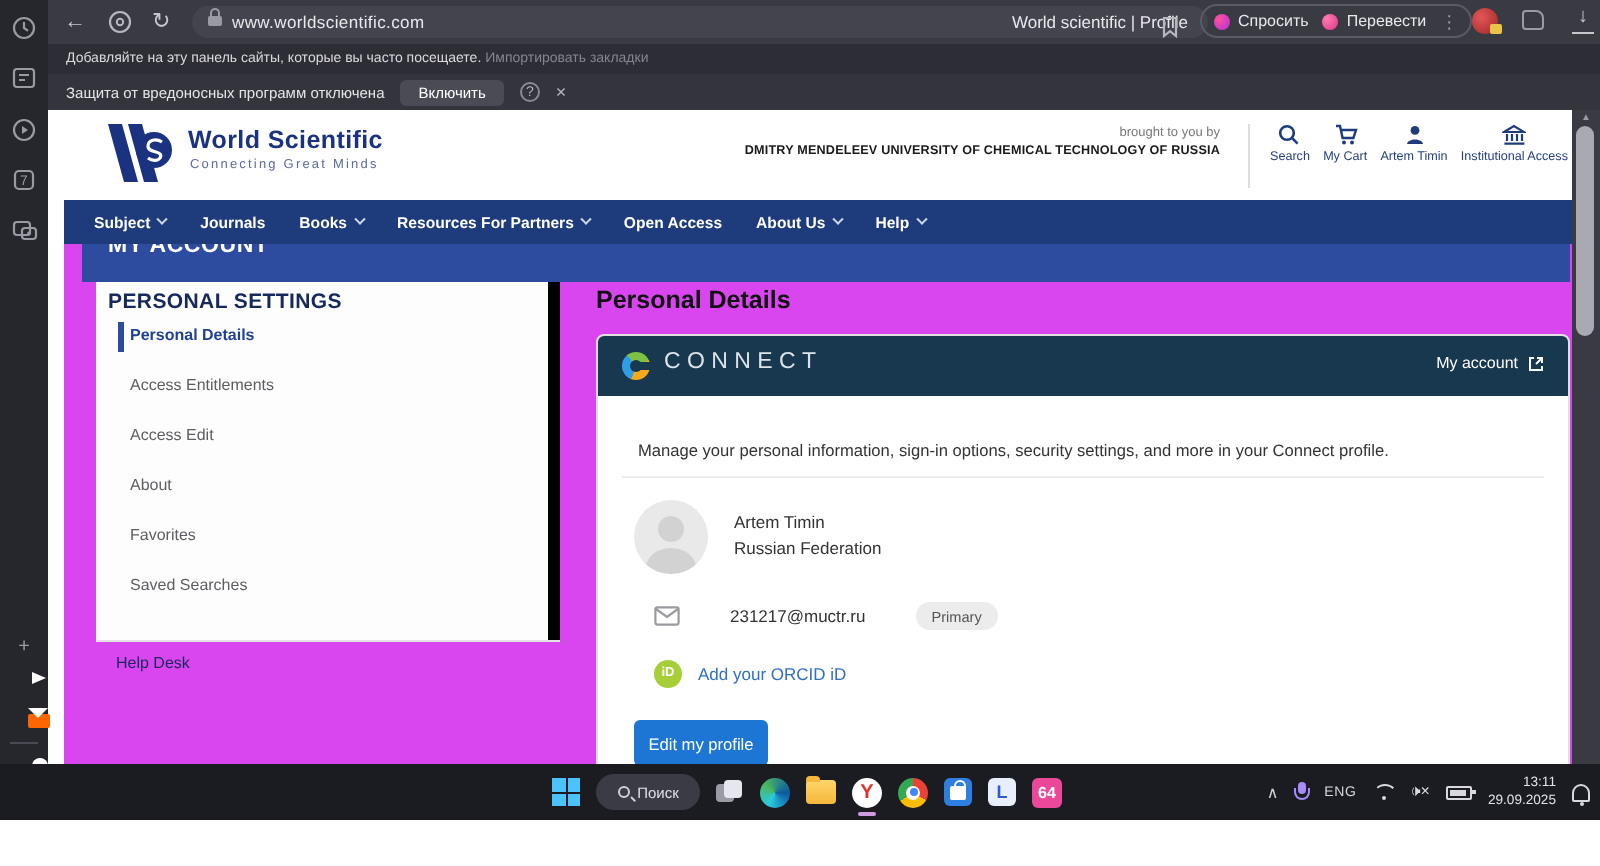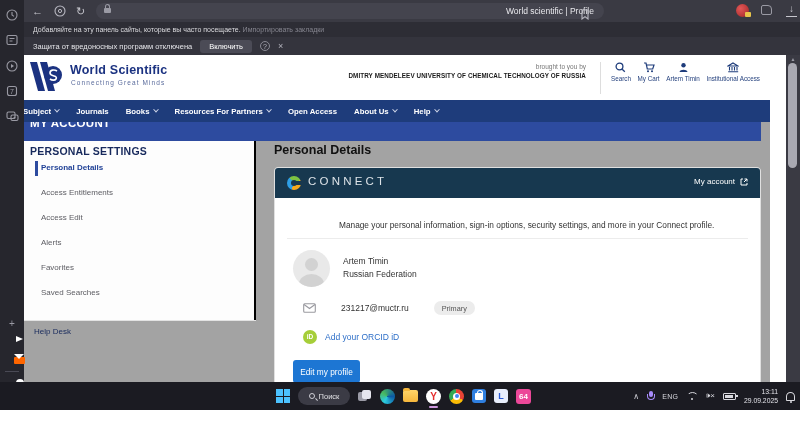--- a/index.html
+++ b/index.html
@@ -40,59 +40,59 @@
   .dlico { position:absolute; left:762px; top:3px; width:11px; height:14px; color:#c7c7ce; font-size:10px; text-align:center; border-bottom:1.5px solid #c7c7ce; line-height:12px; }
 
   .hintbar { position:absolute; left:24px; top:22px; width:776px; height:15px; background:#2d2d35; color:#dadade; font-size:7px; line-height:15px; padding-left:9px; z-index:5; white-space:nowrap; }
   .hintbar .dim { color:#85858f; }
   .protbar { position:absolute; left:24px; top:37px; width:776px; height:18px; background:#34343d; color:#e4e4e8; font-size:7.5px; z-index:5; display:flex; align-items:center; gap:8px; padding-left:9px; }
   .enbtn { background:#4b4b56; color:#fff; border-radius:3px; padding:2px 9px; font-size:7.5px; }
   .qcirc { width:10px; height:10px; border:1px solid #8a8a94; border-radius:50%; color:#b5b5bf; font-size:7px; text-align:center; line-height:9px; }
   .xcl { color:#b5b5bf; font-size:9px; }
 
   
-  .page { position:absolute; left:8px; top:55px; width:762px; height:332px; background:#a3a3a3; overflow:hidden; z-index:4; }
+  .page { position:absolute; left:32px; top:55px; width:762px; height:332px; background:#d946ef; overflow:hidden; z-index:4; }
 
   .wsheader { position:absolute; left:0; top:0; width:762px; height:45px; background:#fff; }
   .wslogo { position:absolute; left:16px; top:5px; }
   .wsname { position:absolute; left:62px; top:8px; font-size:12.5px; font-weight:bold; color:#1b3281; letter-spacing:.2px; }
   .wstag { position:absolute; left:63px; top:24px; font-size:6.5px; color:#5a6b9c; letter-spacing:1.1px; }
   .brought { position:absolute; right:184px; top:8px; width:250px; text-align:right; }
   .brought .b1 { font-size:6.5px; color:#777; }
   .brought .b2 { font-size:6.3px; font-weight:bold; color:#1a1a1a; margin-top:2px; letter-spacing:.1px; }
   .hactions { position:absolute; left:592px; top:7px; width:160px; height:32px; border-left:1px solid #ddd; display:flex; justify-content:space-between; padding-left:10px; }
   .hact { display:flex; flex-direction:column; align-items:center; gap:2px; color:#1e3c7b; }
   .hact .lbl { font-size:6.3px; color:#26427e; white-space:nowrap; }
 
   .navbar { position:absolute; left:0; top:45px; width:762px; height:22px; background:#1e3c7b; display:flex; align-items:center; gap:17px; padding-left:15px; }
   .navit { color:#fff; font-size:7.8px; font-weight:bold; display:flex; align-items:center; gap:4px; white-space:nowrap; }
   .chev { width:4px; height:4px; border-right:1.2px solid #cfd6e8; border-bottom:1.2px solid #cfd6e8; transform:rotate(45deg) translate(-1px,-1px); }
 
   .mybanner { position:absolute; left:9px; top:67px; width:744px; height:19px; background:#2d4b9f; overflow:hidden; }
   .mybanner span { position:absolute; left:13px; top:-5px; color:#fff; font-weight:bold; font-size:11.5px; letter-spacing:.3px; }
 
-  .sidepanel { position:absolute; left:16px; top:86px; width:232px; height:179px; background:#fdfdfd; border-right:2px solid #000000; }
+  .sidepanel { position:absolute; left:16px; top:86px; width:232px; height:179px; background:#fdfdfd; border-right:6px solid #000000; }
   .sptitle { position:absolute; left:6px; top:4px; font-size:10.5px; font-weight:bold; color:#17295c; letter-spacing:.2px; }
   .spitem { position:absolute; left:17px; font-size:8px; color:#5d5d63; }
   .spitem.sel { color:#1f4096; font-weight:bold; }
   .selbar { position:absolute; left:11px; top:20px; width:3px; height:15px; background:#2d4b9f; }
   .spdivider { position:absolute; left:16px; top:265px; width:232px; height:1px; background:#e3e3e3; }
   .helpdesk { position:absolute; left:26px; top:272px; font-size:8px; font-weight:normal; color:#17295c; }
 
   .maintitle { position:absolute; left:266px; top:88px; font-size:12.5px; font-weight:bold; color:#111; }
 
   .card { position:absolute; left:266px; top:112px; width:487px; height:226px; border:1px solid #e0e0e0; border-radius:4px; background:#fff; }
   .cbanner { position:absolute; left:0; top:0; width:100%; height:30px; background:#17384f; border-radius:3px 3px 0 0; }
   .clogo { position:absolute; left:12px; top:8px; width:14px; height:14px; border-radius:50%;
            background:conic-gradient(from 200deg, #2e9fe6 0 120deg, #7dc242 120deg 225deg, #f5a81c 225deg 360deg); }
   .clogo:before { content:""; position:absolute; left:4px; top:4px; width:6px; height:6px; background:#17384f; border-radius:50%; }
   .clogo:after { content:""; position:absolute; left:8px; top:5px; width:6px; height:4px; background:#17384f; }
   .cbrand { position:absolute; left:33px; top:7px; color:#dde3e8; font-size:11.5px; letter-spacing:3.2px; font-weight:400; }
   .myacct { position:absolute; right:12px; top:9px; color:#fff; font-size:8px; display:flex; gap:5px; align-items:center; }
-  .cdesc { position:absolute; left:20px; top:52px; font-size:8.3px; color:#333;margin-left:44px; }
+  .cdesc { position:absolute; left:20px; top:52px; font-size:8.3px; color:#333; }
   .cdiv { position:absolute; left:12px; top:70px; right:12px; height:1px; background:#ececec; }
   .avatar { position:absolute; left:18px; top:82px; width:37px; height:37px; border-radius:50%; background:#e9e9e9; overflow:hidden; }
   .avatar .hd { position:absolute; left:12px; top:8px; width:13px; height:13px; border-radius:50%; background:#d2d2d2; }
   .avatar .bd { position:absolute; left:6px; top:24px; width:25px; height:20px; border-radius:50%; background:#d2d2d2; }
   .pname { position:absolute; left:68px; top:88px; font-size:8.5px; color:#333; }
   .pcountry { position:absolute; left:68px; top:101px; font-size:8.5px; color:#333; }
   .emailrow { position:absolute; left:28px; top:133px; display:flex; align-items:center; gap:25px; }
   .email { font-size:8.5px; color:#333; }
   .badge { background:#ececec; color:#555; border-radius:8px; font-size:7.3px; padding:2.5px 8px; }
   .orcidrow { position:absolute; left:28px; top:162px; display:flex; align-items:center; gap:8px; }
@@ -195,27 +195,39 @@
     <span class="gl" style="left:8px">←</span>
     <span class="gl" style="left:30px; top:5px; height:12px; line-height:12px;">
       <svg width="12" height="12" viewBox="0 0 12 12">
           <circle cx="6" cy="6" r="5" fill="none" stroke="#b7b7c0" stroke-width="1.1"></circle>
           <circle cx="6" cy="6" r="1.6" fill="none" stroke="#b7b7c0" stroke-width="1"></circle>
         </svg>
     </span>
     <span class="gl" style="left:52px">↻</span>
     <div class="urlbox">
       <span class="lockicon"></span>
+      <span class="urltext">www.worldscientific.com</span>
       <span class="tabtitle">World scientific | Profile</span>
     </div>
     <span class="bmflag">
       <svg width="10" height="11" viewBox="0 0 10 11">
           <path d="M2 1h6v9L5 7.6 2 10z" fill="none" stroke="#b7b7c0" stroke-width="1.1"></path>
         </svg>
     </span>
+    <div class="pillgroup">
+      <span style="display:flex;align-items:center;gap:4px">
+        <span class="dotico askdot"></span>
+        <span>Спросить</span>
+      </span>
+      <span style="display:flex;align-items:center;gap:4px">
+        <span class="dotico trdot"></span>
+        <span>Перевести</span>
+      </span>
+      <span class="vdots">⋮</span>
+    </div>
     <span class="avatarchip"></span>
     <span class="extico"></span>
     <span class="dlico">↓</span>
   </div>
 
   <div class="hintbar">
     <span>Добавляйте на эту панель сайты, которые вы часто посещаете.</span>
     <span class="dim">Импортировать закладки</span>
   </div>
 
@@ -308,21 +320,21 @@
     <div class="mybanner">
       <span>MY ACCOUNT</span>
     </div>
 
     <div class="sidepanel">
       <div class="sptitle">PERSONAL SETTINGS</div>
       <div class="selbar"></div>
       <div class="spitem sel" style="top:22px">Personal Details</div>
       <div class="spitem" style="top:47px">Access Entitlements</div>
       <div class="spitem" style="top:72px">Access Edit</div>
-      <div class="spitem" style="top:97px">Alerts</div>
+      <div class="spitem" style="top:97px">About</div>
       <div class="spitem" style="top:122px">Favorites</div>
       <div class="spitem" style="top:147px">Saved Searches</div>
     </div>
     <div class="spdivider"></div>
     <div class="helpdesk">Help Desk</div>
 
     <div class="maintitle">Personal Details</div>
 
     <div class="card">
       <div class="cbanner">

